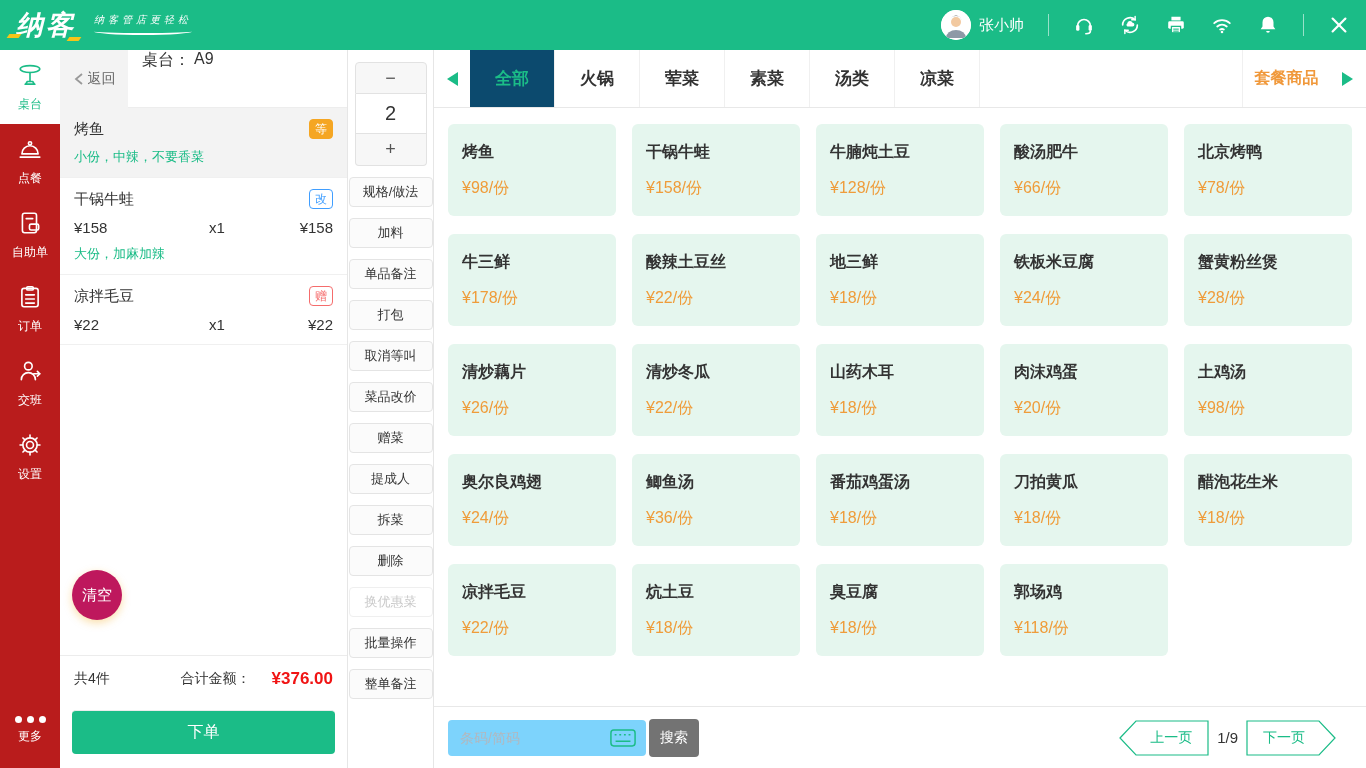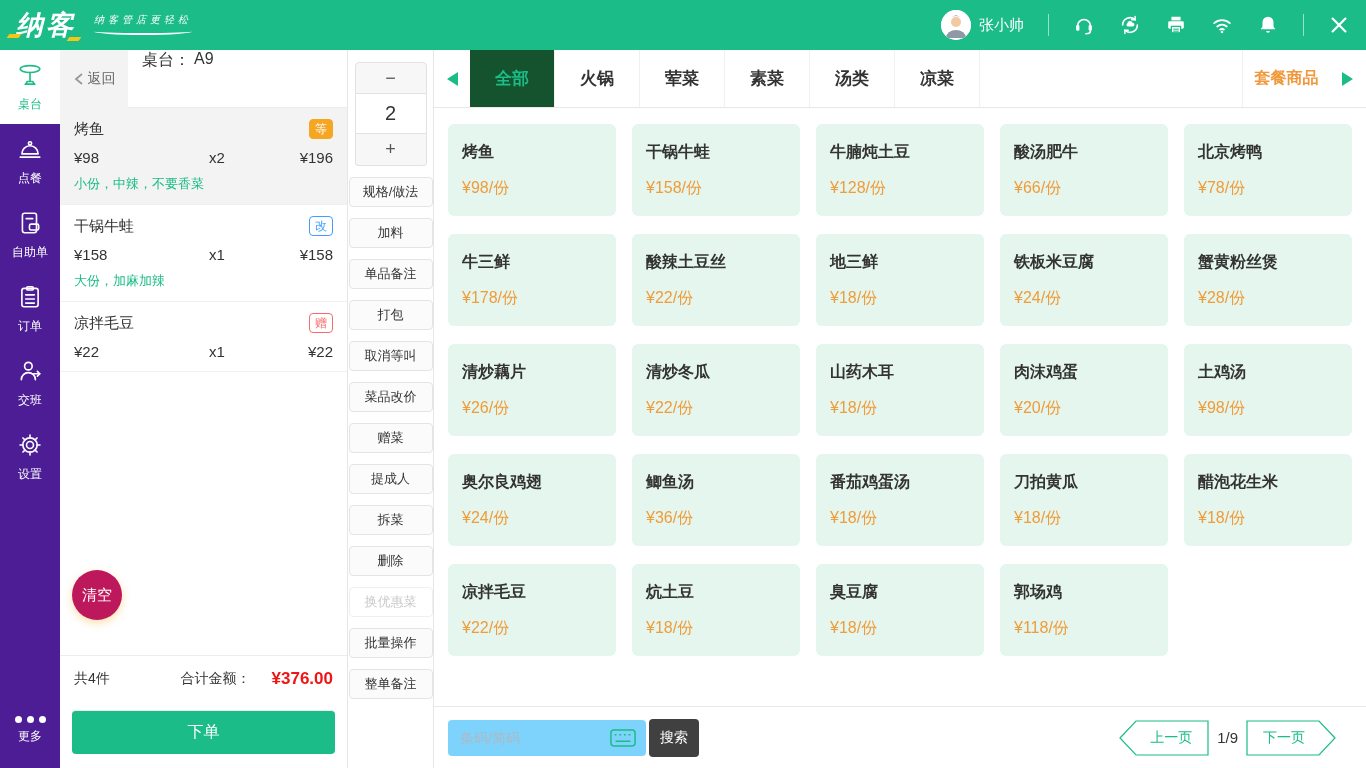--- a/index.html
+++ b/index.html
@@ -15,21 +15,21 @@
   .tagline .swoosh { display:block; height:7px; border-bottom:2px solid #fff; border-radius:0 0 100% 100%; margin-top:1px; }
   .header-right { margin-left:auto; display:flex; align-items:center; margin-right:16px; gap:24px; }
   .avatar-wrap { display:flex; align-items:center; gap:8px; }
   .avatar { width:30px; height:30px; border-radius:50%; background:#fff; overflow:hidden; display:block; }
   .user-name { font-size:15px; }
   .hdr-divider { width:1px; height:22px; background:rgba(255,255,255,.55); }
   .hicon { width:22px; height:22px; display:flex; align-items:center; justify-content:center; cursor:pointer; }
   .hicon svg { width:22px; height:22px; }
 
   
-  .sidebar { position:absolute; top:50px; left:0; bottom:0; width:60px; background:#4c1d95; display:flex; flex-direction:column; z-index:9; }
+  .sidebar { position:absolute; top:50px; left:0; bottom:0; width:60px; background:#b91c1c; display:flex; flex-direction:column; z-index:9; }
   .side-item { height:74px; display:flex; flex-direction:column; align-items:center; justify-content:center; gap:5px; color:#fff; font-size:12px; cursor:pointer; }
   .side-item svg { width:26px; height:26px; stroke:currentColor; fill:none; stroke-width:1.5; stroke-linecap:round; stroke-linejoin:round; }
   .side-item.active { background:#fff; color:#1bbc87; }
   .side-more { margin-top:auto; margin-bottom:8px; height:60px; }
   .side-more .dots { display:flex; gap:5px; }
   .side-more .dots i { width:7px; height:7px; border-radius:50%; background:#fff; }
 
   
   .order-panel { position:absolute; top:50px; left:60px; bottom:0; width:288px; background:#fff; border-right:1px solid #e6e6e6; display:flex; flex-direction:column; }
   .op-header { height:58px; flex:0 0 58px; display:flex; align-items:flex-start; border-bottom:1px solid #ededed; }
@@ -68,36 +68,36 @@
   .act-btn { width:84px; height:30px; margin-bottom:11px; border:1px solid #e4e4e4; background:#fbfbfb; border-radius:4px; font-size:13px; color:#333; display:flex; align-items:center; justify-content:center; white-space:nowrap; cursor:pointer; font-family:inherit; }
   .act-btn.disabled { color:#c9c9c9; border-color:#efefef; background:#fff; cursor:default; }
 
   
   .content { position:absolute; top:50px; left:434px; right:0; bottom:0; display:flex; flex-direction:column; background:#fff; }
   .tabbar { height:58px; flex:0 0 58px; display:flex; align-items:stretch; border-bottom:1px solid #e8e8e8; }
   .tab-arrow { width:36px; display:flex; align-items:center; justify-content:center; cursor:pointer; }
   .tab-arrow svg { width:12px; height:14px; fill:#1bbc87; }
   .tab { width:85px; display:flex; align-items:center; justify-content:center; font-size:17px; font-weight:700; color:#333; border-right:1px solid #f0f0f0; cursor:pointer; }
   .tab:first-of-type { border-left:1px solid #f0f0f0; }
-  .tab.active { background:#14532d; color:#1bbc87; }
+  .tab.active { background:#0c4a6e; color:#1bbc87; }
   .tab-spacer { flex:1; }
   .combo-btn { width:88px; display:flex; align-items:center; justify-content:center; font-size:16px; font-weight:700; color:#f0983a; border-left:1px solid #f0f0f0; cursor:pointer; }
 
   .grid { flex:1; padding:16px 14px 0; display:flex; flex-wrap:wrap; gap:18px 16px; align-content:flex-start; }
   .card { width:168px; height:92px; background:#e5f6ee; border-radius:6px; padding:0 14px; display:flex; flex-direction:column; justify-content:center; gap:15px; cursor:pointer; overflow:hidden; }
   .card-name { font-size:16px; font-weight:700; color:#333; white-space:nowrap; }
   .card-price { font-size:16px; color:#ef9c3a; }
 
   .bottombar { height:62px; flex:0 0 62px; border-top:1px solid #e8e8e8; display:flex; align-items:center; padding:0 30px 0 14px; }
   .search-wrap { position:relative; display:flex; align-items:center; }
   .search-input { width:198px; height:36px; background:#7dd3fc; border:none; border-radius:4px; padding:0 42px 0 12px; font-size:14px; color:#333; font-family:inherit; outline:none; }
   .search-input::placeholder { color:#b3b7bd; }
   .kb-icon { position:absolute; right:10px; top:9px; width:26px; height:18px; display:flex; }
   .kb-icon svg { width:26px; height:18px; }
-  .search-btn { height:38px; width:50px; margin-left:3px; background:#404040; color:#fff; border:none; border-radius:4px; font-size:14px; cursor:pointer; font-family:inherit; }
+  .search-btn { height:38px; width:50px; margin-left:3px; background:#737373; color:#fff; border:none; border-radius:4px; font-size:14px; cursor:pointer; font-family:inherit; }
   .pager { margin-left:auto; display:flex; align-items:center; gap:8px; }
   .page-btn { position:relative; width:90px; height:36px; background:transparent; border:none; cursor:pointer; font-family:inherit; }
   .page-btn svg { position:absolute; inset:0; width:90px; height:36px; }
   .page-btn span { position:absolute; top:0; height:36px; display:flex; align-items:center; justify-content:center; font-size:14px; color:#1bbc87; }
   .page-btn.prev span { left:18px; right:4px; }
   .page-btn.next span { left:4px; right:18px; }
   .page-num { font-size:15px; color:#333; }
 </style>
 </head>
 <body>
@@ -253,25 +253,20 @@
       <span>桌台：</span>
         <span>A9</span>
     </div>
   </div>
 
   <div class="op-items">
     <div class="op-item selected">
       <div class="op-item-top">
         <span class="op-name">烤鱼</span>
         <span class="badge badge-wait">等</span>
-      </div>
-      <div class="op-item-mid">
-        <span class="op-price">¥98</span>
-        <span class="op-qty">x2</span>
-        <span class="op-total">¥196</span>
       </div>
       <div class="op-note">小份，中辣，不要香菜</div>
     </div>
     <div class="op-item">
       <div class="op-item-top">
         <span class="op-name">干锅牛蛙</span>
         <span class="badge badge-modify">改</span>
       </div>
       <div class="op-item-mid">
         <span class="op-price">¥158</span>

